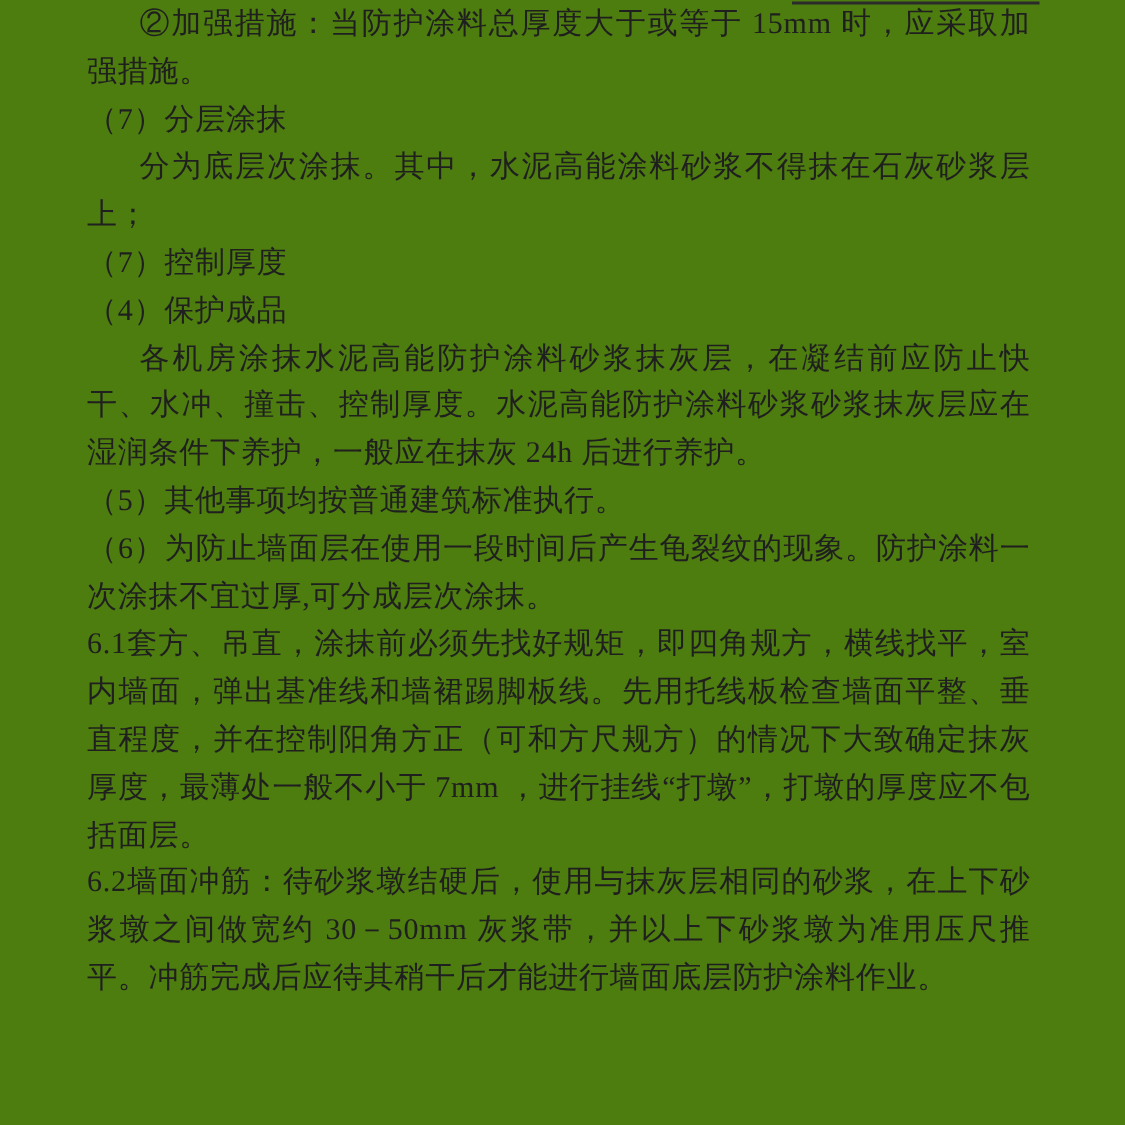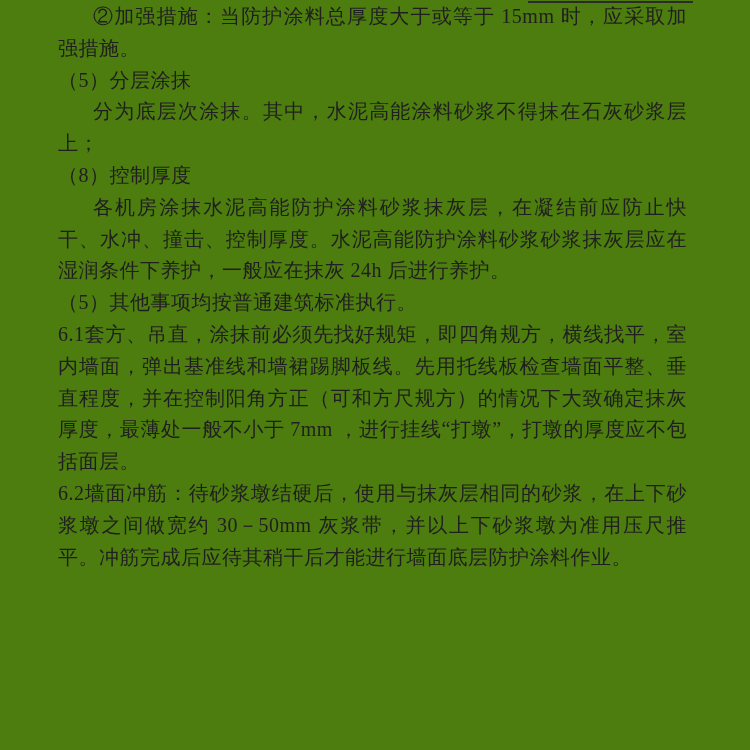--- a/index.html
+++ b/index.html
@@ -52,23 +52,25 @@
 </style>
 </head>
 <body>
 
 <div class="page">
 
   <div class="crop-line"></div>
 
   <div class="content">
     <p class="para indent">②加强措施：当防护涂料总厚度大于或等于 15mm 时，应采取加强措施。</p>
-    <p class="para">（5）分层涂抹</p>
+    <p class="para">（7）分层涂抹</p>
     <p class="para indent">分为底层次涂抹。其中，水泥高能涂料砂浆不得抹在石灰砂浆层上；</p>
-    <p class="para">（8）控制厚度</p>
+    <p class="para">（7）控制厚度</p>
+    <p class="para">（4）保护成品</p>
     <p class="para indent">各机房涂抹水泥高能防护涂料砂浆抹灰层，在凝结前应防止快干、水冲、撞击、控制厚度。水泥高能防护涂料砂浆砂浆抹灰层应在湿润条件下养护，一般应在抹灰 24h 后进行养护。</p>
     <p class="para">（5）其他事项均按普通建筑标准执行。</p>
+    <p class="para">（6）为防止墙面层在使用一段时间后产生龟裂纹的现象。防护涂料一次涂抹不宜过厚,可分成层次涂抹。</p>
     <p class="para">6.1套方、吊直，涂抹前必须先找好规矩，即四角规方，横线找平，室内墙面，弹出基准线和墙裙踢脚板线。先用托线板检查墙面平整、垂直程度，并在控制阳角方正（可和方尺规方）的情况下大致确定抹灰厚度，最薄处一般不小于 7mm ，进行挂线“打墩”，打墩的厚度应不包括面层。</p>
     <p class="para">6.2墙面冲筋：待砂浆墩结硬后，使用与抹灰层相同的砂浆，在上下砂浆墩之间做宽约 30－50mm 灰浆带，并以上下砂浆墩为准用压尺推平。冲筋完成后应待其稍干后才能进行墙面底层防护涂料作业。</p>
 
   </div>
 
 </div>
 
 </body></html>

